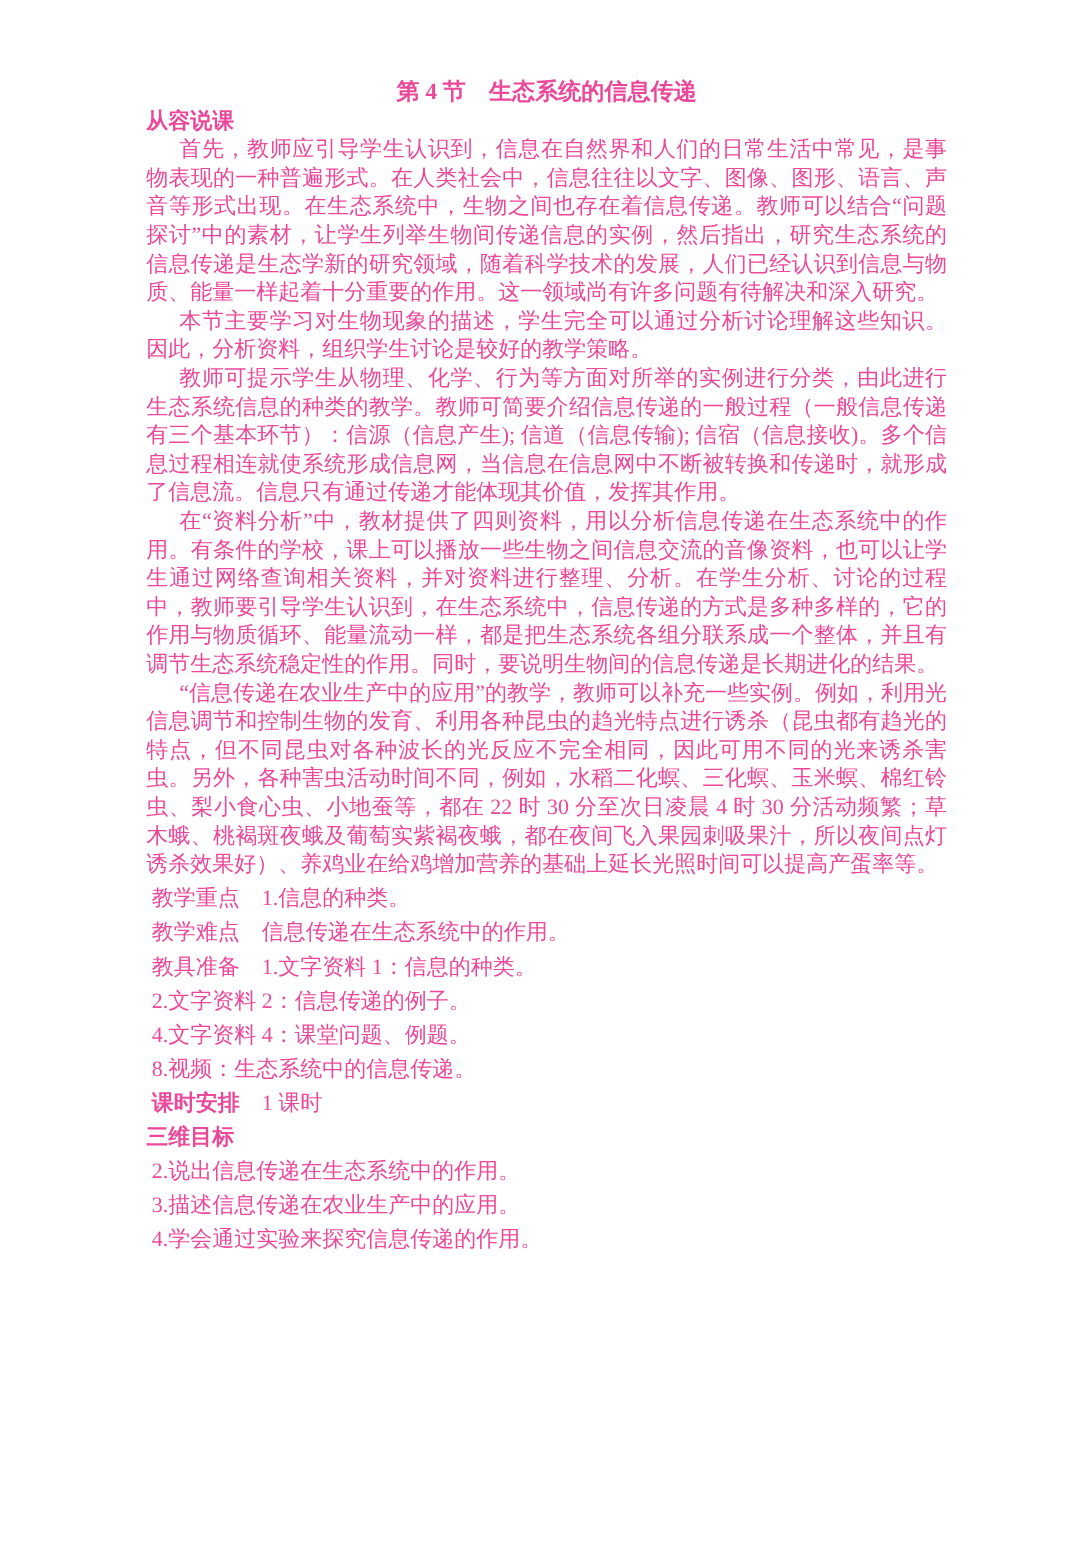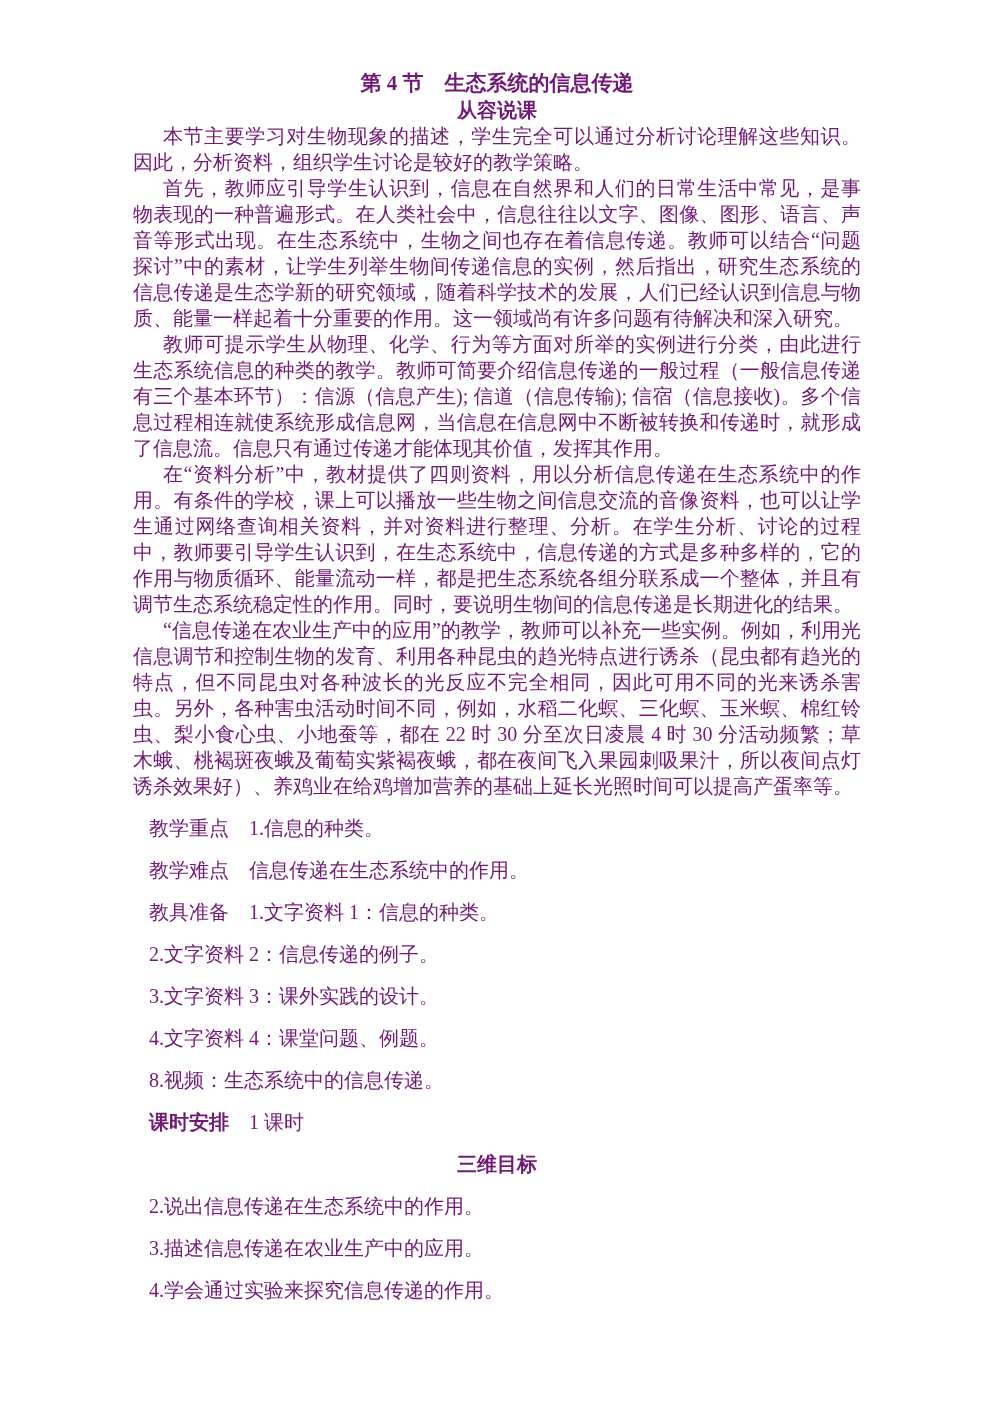--- a/index.html
+++ b/index.html
@@ -5,82 +5,81 @@
   html, body {
     margin: 0;
     padding: 0;
     background: #ffffff;
   }
   .page {
     position: relative;
     width: 993px;
     height: 1404px;
     background: #ffffff;
-    color: #701a75;
+    color: #ec4899;
     font-family: "Liberation Serif", "DejaVu Serif", serif;
     overflow: hidden;
   }
   .content {
     position: absolute;
     left: 133px;
     top: 70px;
     width: 728px;
   }
   .doc-title {
     margin: 0;
     font-size: 21px;
     font-weight: bold;
     text-align: center;
     line-height: 27px;
   }
   .doc-subtitle {
     margin: 0;
     font-size: 20px;
     font-weight: bold;
-    text-align: center;
+    text-align: left;
     line-height: 26px;
   }
   .para {
     margin: 0;
     font-size: 20px;
     line-height: 26px;
     text-indent: 30px;
     text-align: justify;
     word-break: break-all;
   }
   .plain {
-    margin: 16px;
+    margin: 5px;
     font-size: 20px;
     line-height: 26px;
     text-align: left;
   }
   .bold {
     font-weight: bold;
   }
 </style>
 </head>
 <body>
 
 <div class="page">
   <div class="content">
 
     <h1 class="doc-title">第 4 节　生态系统的信息传递</h1>
     <h2 class="doc-subtitle">从容说课</h2>
 
+    <p class="para">首先，教师应引导学生认识到，信息在自然界和人们的日常生活中常见，是事物表现的一种普遍形式。在人类社会中，信息往往以文字、图像、图形、语言、声音等形式出现。在生态系统中，生物之间也存在着信息传递。教师可以结合“问题探讨”中的素材，让学生列举生物间传递信息的实例，然后指出，研究生态系统的信息传递是生态学新的研究领域，随着科学技术的发展，人们已经认识到信息与物质、能量一样起着十分重要的作用。这一领域尚有许多问题有待解决和深入研究。</p>
     <p class="para">本节主要学习对生物现象的描述，学生完全可以通过分析讨论理解这些知识。因此，分析资料，组织学生讨论是较好的教学策略。</p>
-    <p class="para">首先，教师应引导学生认识到，信息在自然界和人们的日常生活中常见，是事物表现的一种普遍形式。在人类社会中，信息往往以文字、图像、图形、语言、声音等形式出现。在生态系统中，生物之间也存在着信息传递。教师可以结合“问题探讨”中的素材，让学生列举生物间传递信息的实例，然后指出，研究生态系统的信息传递是生态学新的研究领域，随着科学技术的发展，人们已经认识到信息与物质、能量一样起着十分重要的作用。这一领域尚有许多问题有待解决和深入研究。</p>
     <p class="para">教师可提示学生从物理、化学、行为等方面对所举的实例进行分类，由此进行生态系统信息的种类的教学。教师可简要介绍信息传递的一般过程（一般信息传递有三个基本环节）：信源（信息产生); 信道（信息传输); 信宿（信息接收)。多个信息过程相连就使系统形成信息网，当信息在信息网中不断被转换和传递时，就形成了信息流。信息只有通过传递才能体现其价值，发挥其作用。</p>
     <p class="para">在“资料分析”中，教材提供了四则资料，用以分析信息传递在生态系统中的作用。有条件的学校，课上可以播放一些生物之间信息交流的音像资料，也可以让学生通过网络查询相关资料，并对资料进行整理、分析。在学生分析、讨论的过程中，教师要引导学生认识到，在生态系统中，信息传递的方式是多种多样的，它的作用与物质循环、能量流动一样，都是把生态系统各组分联系成一个整体，并且有调节生态系统稳定性的作用。同时，要说明生物间的信息传递是长期进化的结果。</p>
     <p class="para">“信息传递在农业生产中的应用”的教学，教师可以补充一些实例。例如，利用光信息调节和控制生物的发育、利用各种昆虫的趋光特点进行诱杀（昆虫都有趋光的特点，但不同昆虫对各种波长的光反应不完全相同，因此可用不同的光来诱杀害虫。另外，各种害虫活动时间不同，例如，水稻二化螟、三化螟、玉米螟、棉红铃虫、梨小食心虫、小地蚕等，都在 22 时 30 分至次日凌晨 4 时 30 分活动频繁；草木蛾、桃褐斑夜蛾及葡萄实紫褐夜蛾，都在夜间飞入果园刺吸果汁，所以夜间点灯诱杀效果好）、养鸡业在给鸡增加营养的基础上延长光照时间可以提高产蛋率等。</p>
 
     <p class="plain">教学重点　1.信息的种类。</p>
     <p class="plain">教学难点　信息传递在生态系统中的作用。</p>
     <p class="plain">教具准备　1.文字资料 1：信息的种类。</p>
     <p class="plain">2.文字资料 2：信息传递的例子。</p>
-    <p class="plain">3.文字资料 3：课外实践的设计。</p>
     <p class="plain">4.文字资料 4：课堂问题、例题。</p>
     <p class="plain">8.视频：生态系统中的信息传递。</p>
 
     <p class="plain"><span class="bold">课时安排</span><span>　1 课时</span></p>
 
     <h2 class="doc-subtitle">三维目标</h2>
 
     <p class="plain">2.说出信息传递在生态系统中的作用。</p>
     <p class="plain">3.描述信息传递在农业生产中的应用。</p>
     <p class="plain">4.学会通过实验来探究信息传递的作用。</p>

